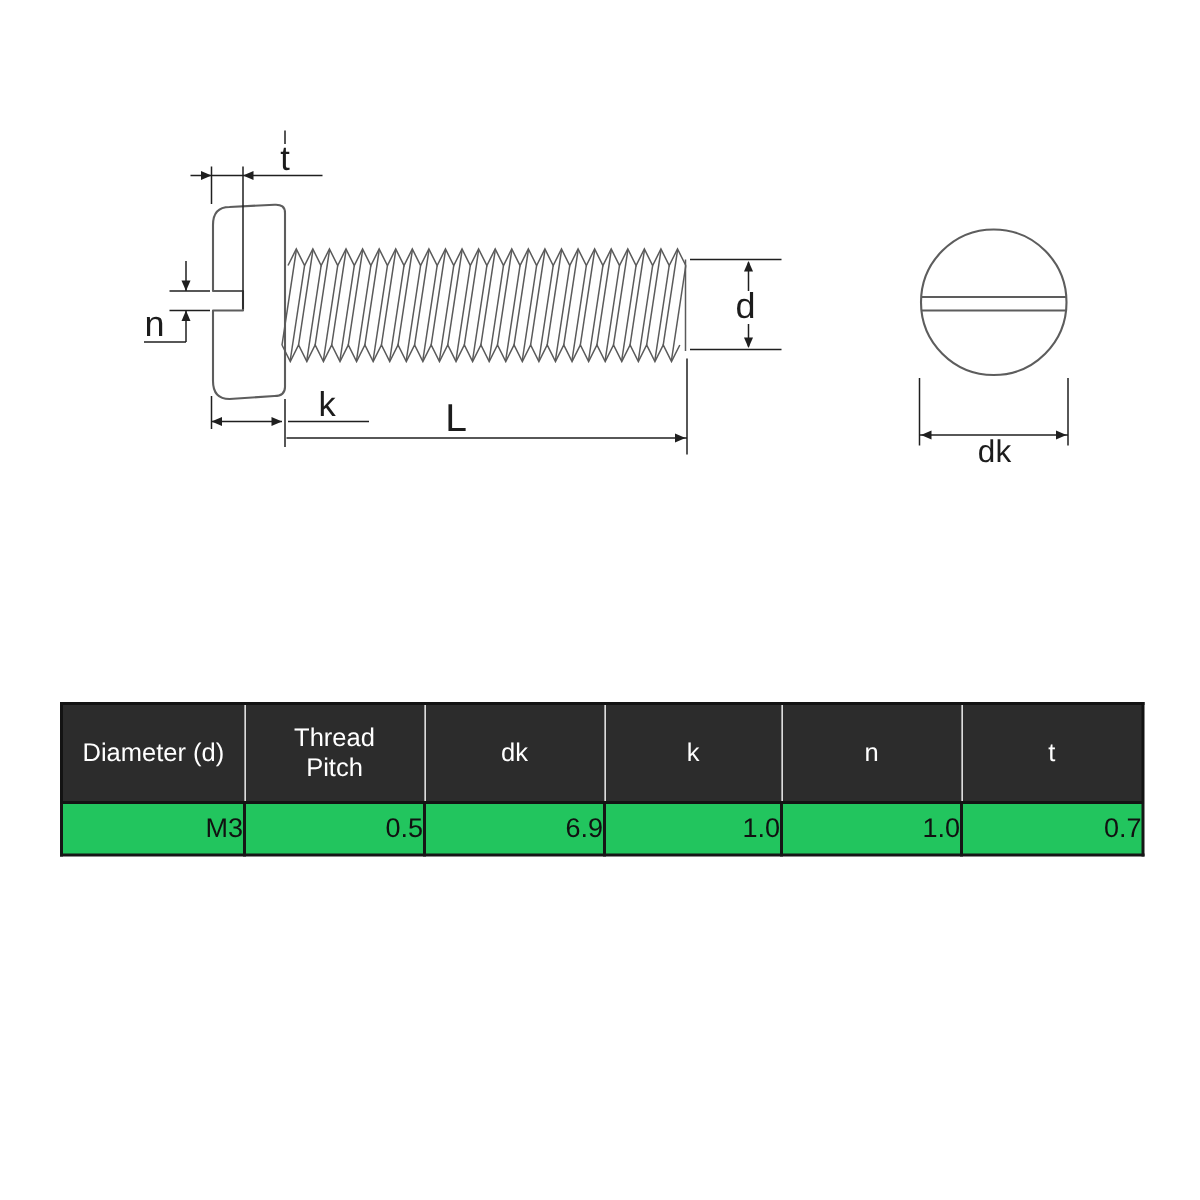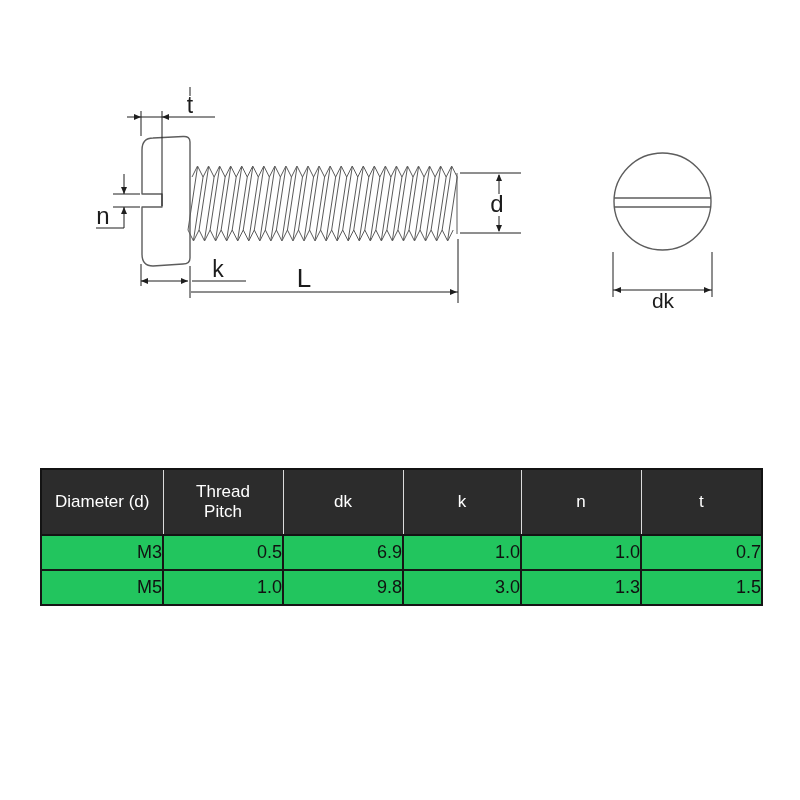--- a/index.html
+++ b/index.html
@@ -176,23 +176,15 @@
     </thead>
     <tbody>
       <tr>
         <td>M3</td>
         <td>0.5</td>
         <td>6.9</td>
         <td>1.0</td>
         <td>1.0</td>
         <td>0.7</td>
       </tr>
-      <tr>
-        <td>M5</td>
-        <td>1.0</td>
-        <td>9.8</td>
-        <td>3.0</td>
-        <td>1.3</td>
-        <td>1.5</td>
-      </tr>
     </tbody>
   </table>
 </div>
 
 </body></html>

